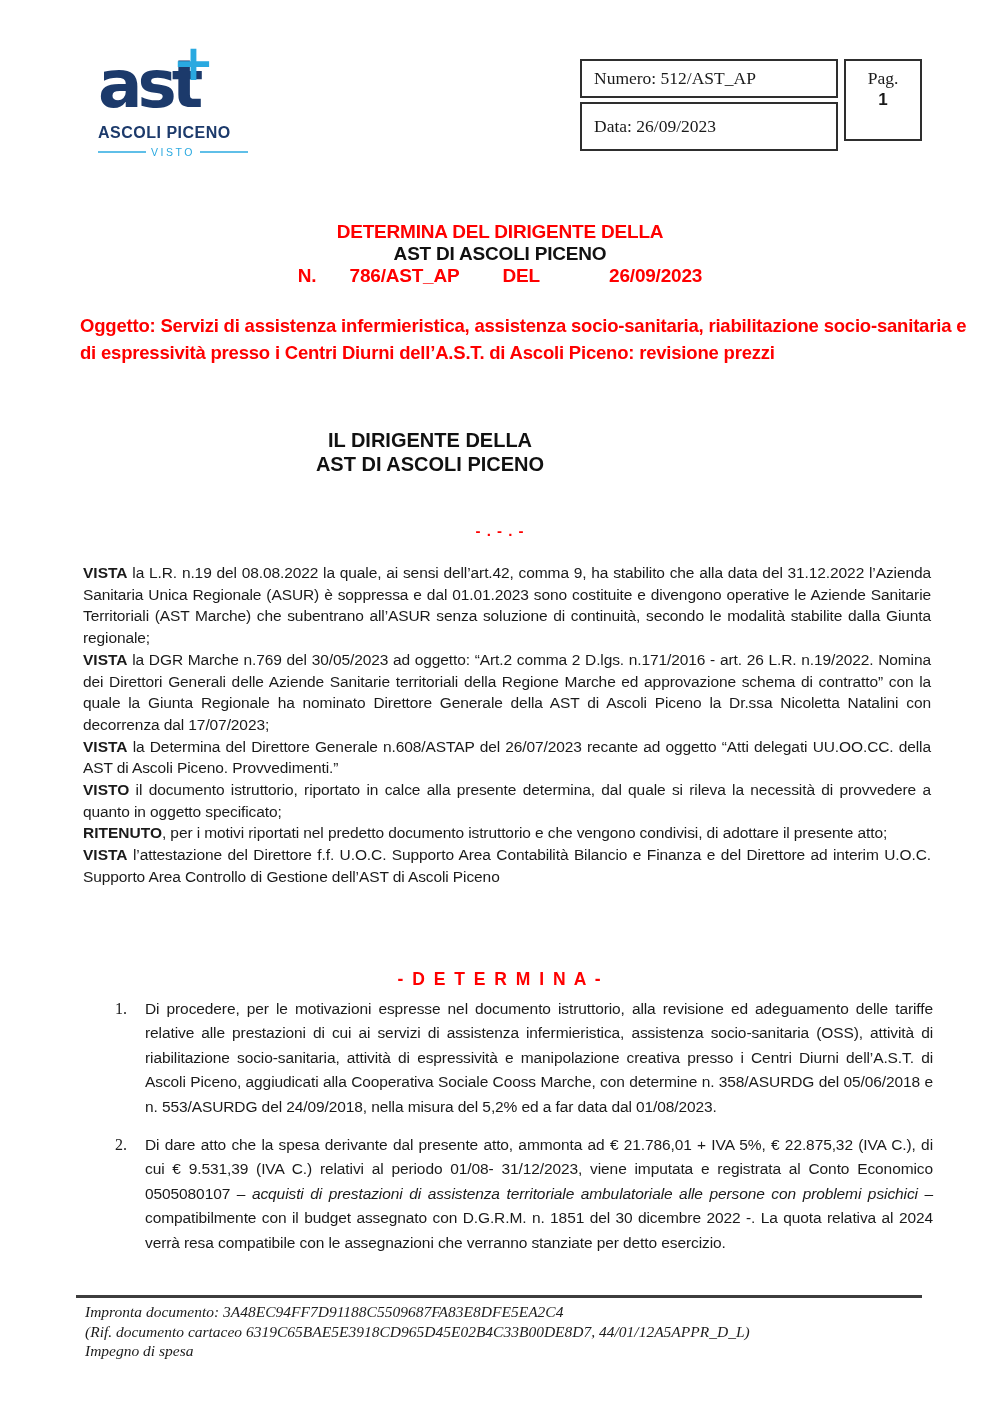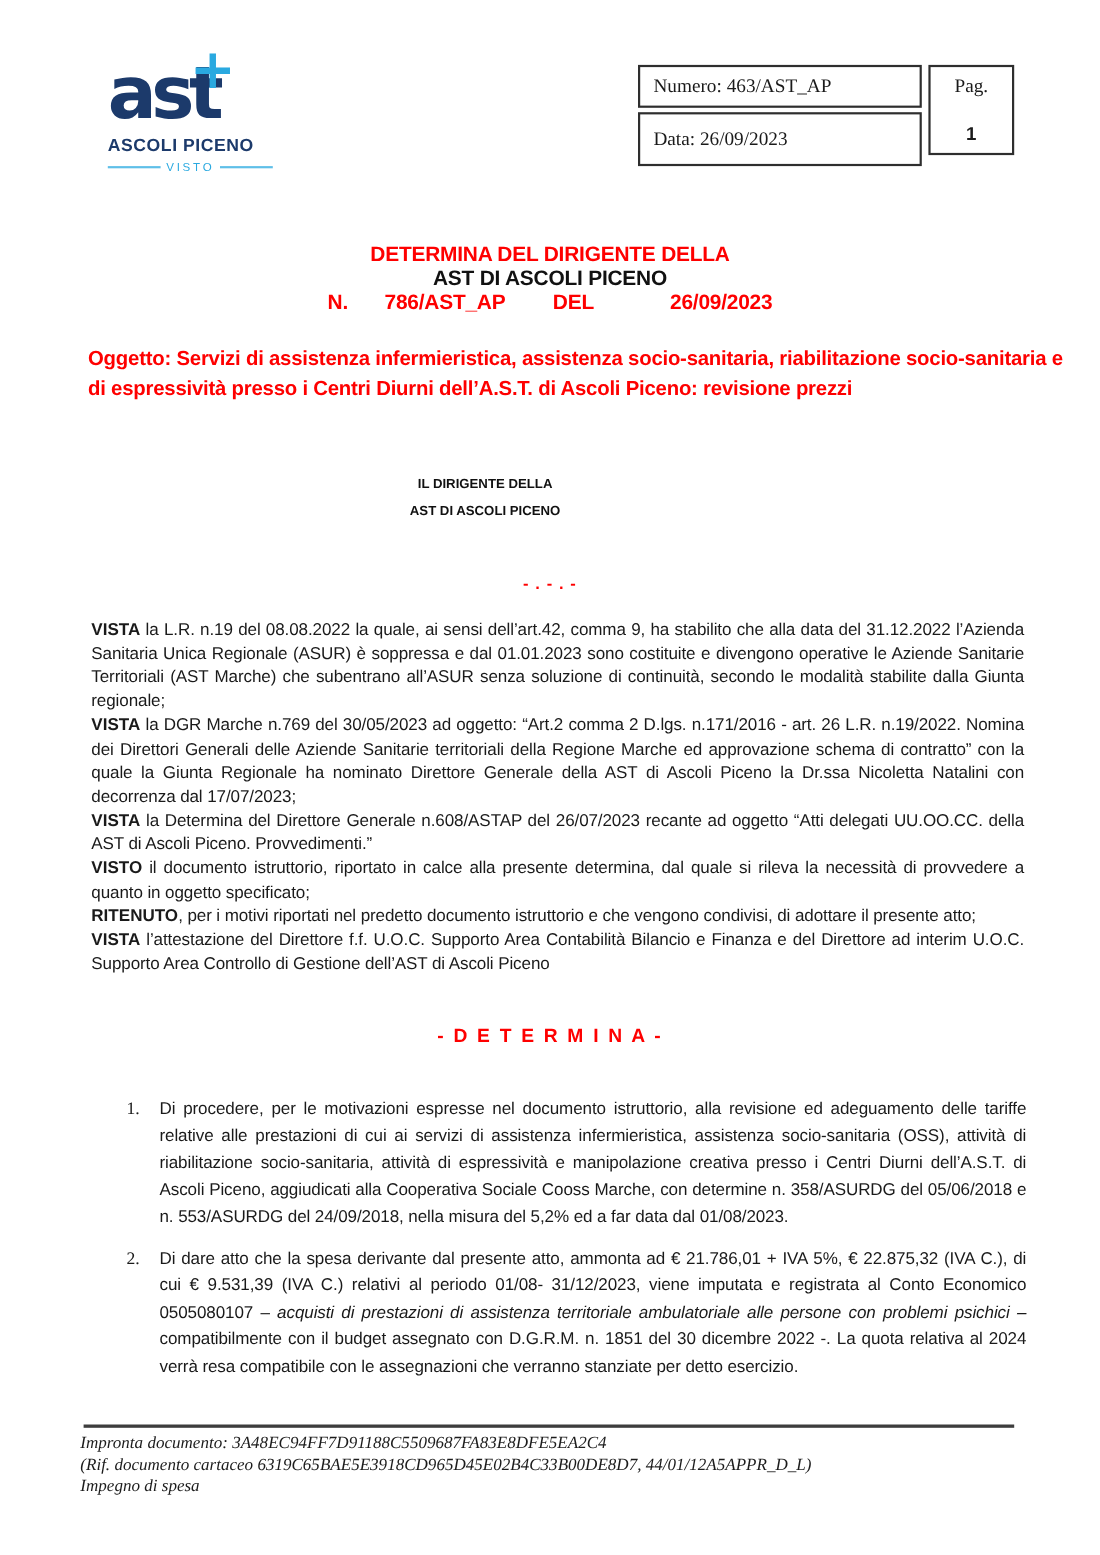--- a/index.html
+++ b/index.html
@@ -33,57 +33,57 @@
   .hbox{
     position:absolute; border:2px solid #2e2e2e; background:#fff;
     font-family:"Liberation Serif", serif; font-size:17.5px;
     display:flex; align-items:center; padding-left:12px; box-sizing:border-box;
   }
   .hbox.numero{left:580px; top:59px;  width:258px; height:39px;}
   .hbox.data  {left:580px; top:102px; width:258px; height:49px;}
   .hbox.pag{
     left:844px; top:59px; width:78px; height:82px;
     flex-direction:column; justify-content:flex-start; padding:7px 0 0 0;
-    align-items:center; text-align:center;gap:22px;
+    align-items:center; text-align:center;
   }
   .pag-value{font-family:"Liberation Sans", sans-serif; font-weight:bold; font-size:17px; margin-top:1px;}
   
   .title-block{position:absolute; left:0; top:221px; width:1000px; text-align:center;
     font-weight:bold; font-size:19px; line-height:22px; letter-spacing:-.2px;}
   .title-red{color:var(--accent,#fe0000);}
   .title-black{color:#111;}
   .t3 span{display:inline-block;}
   .t3 .gap1{margin-left:28px;} .t3 .gap2{margin-left:38px;} .t3 .gap3{margin-left:64px;}
   .oggetto{
     position:absolute; left:80px; top:312px; width:900px;
     color:var(--accent,#fe0000); font-weight:bold; font-size:18.5px;
     line-height:27px; letter-spacing:-.2px;
   }
   .dirigente{position:absolute; left:0; top:428px; width:860px; text-align:center;
-    font-weight:bold; font-size:12px; line-height:24px; color:#111;padding-left:11px;}
+    font-weight:bold; font-size:20px; line-height:24px; color:#111;}
   .dots-sep{position:absolute; left:0; top:522px; width:1000px; text-align:center;
     color:var(--accent,#fe0000); font-weight:bold; font-size:15px; letter-spacing:1px;}
   
   .premesse{
     position:absolute; left:83px; top:562px; width:848px;
     font-size:15.5px; line-height:21.7px; text-align:justify; letter-spacing:-.1px;
   }
   .premesse p{margin:0;}
   .premesse b{letter-spacing:0;}
   
-  .det-heading{position:absolute; left:0; top:931px; width:1000px; text-align:center;
+  .det-heading{position:absolute; left:0; top:969px; width:1000px; text-align:center;
     color:var(--accent,#fe0000); font-weight:bold; font-size:17.5px; letter-spacing:2px;}
   .decisions{position:absolute; left:115px; top:997px; width:818px;}
   .dec{display:flex; margin-bottom:14px;}
   .dec-num{width:30px; flex:0 0 30px; font-family:"Liberation Serif", serif; font-size:16px; line-height:24.4px;}
   .dec-txt{flex:1; font-size:15.5px; line-height:24.4px; text-align:justify; letter-spacing:-.1px;}
   
   .footer-rule{position:absolute; left:76px; top:1295px; width:846px; height:3px; background:#3d3d3d;}
   .footer{
-    position:absolute; left:73px; top:1302px; width:840px;
+    position:absolute; left:85px; top:1302px; width:840px;
     font-family:"Liberation Serif", serif; font-style:italic;
     font-size:15.5px; line-height:19.5px; color:#1c1c1c;
   }
 </style>
 </head>
 <body>
 
 <div class="page">
 
   <div class="logo">
@@ -93,21 +93,21 @@
     </div>
     <div class="logo-sub">ASCOLI PICENO</div>
     <div class="logo-region">
       <span class="rule"></span>
       <span>VISTO</span>
       <span class="rule"></span>
     </div>
   </div>
 
   <div class="hbox numero">
-    <span>Numero: 463/AST_AP</span>
+    <span>Numero: 512/AST_AP</span>
   </div>
   <div class="hbox data">
     <span>Data: 26/09/2023</span>
   </div>
   <div class="hbox pag">
     <span>Pag.</span>
     <span class="pag-value">1</span>
   </div>
 
   <div class="title-block">

